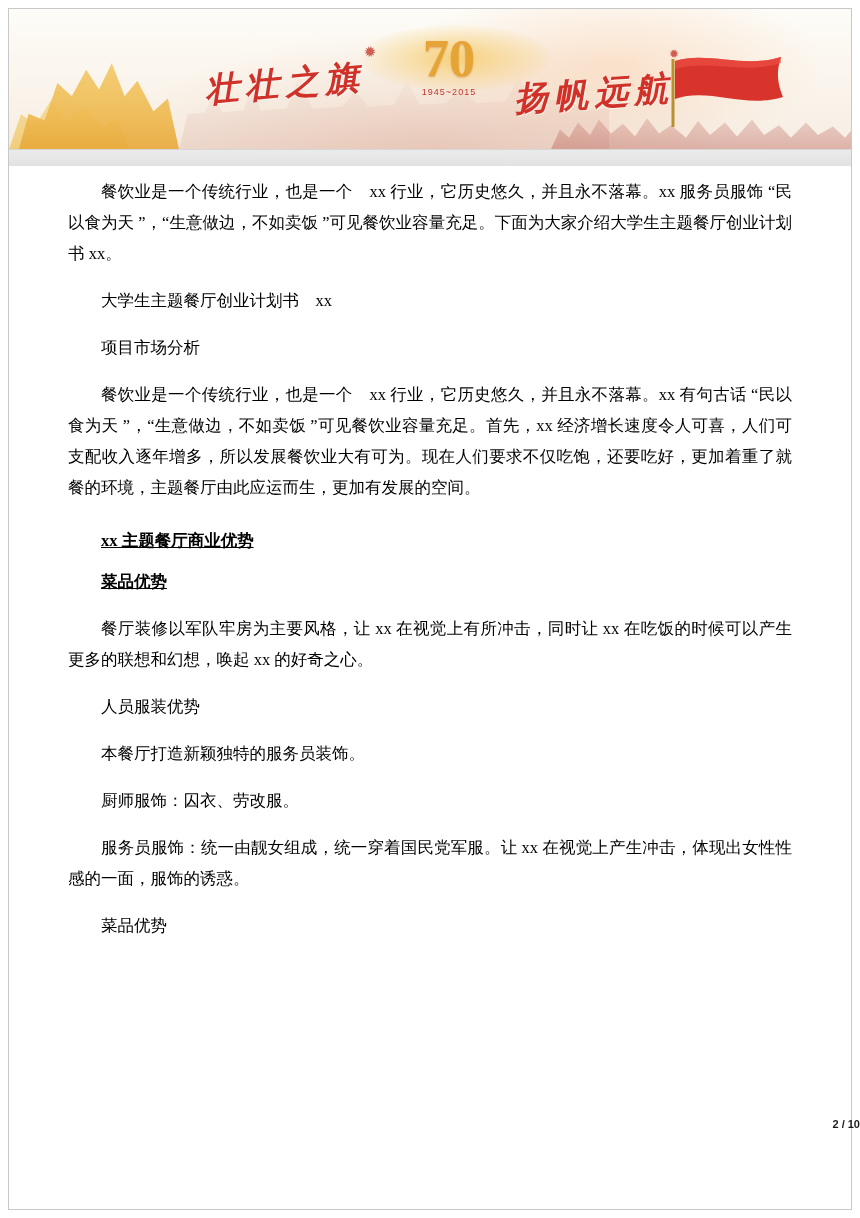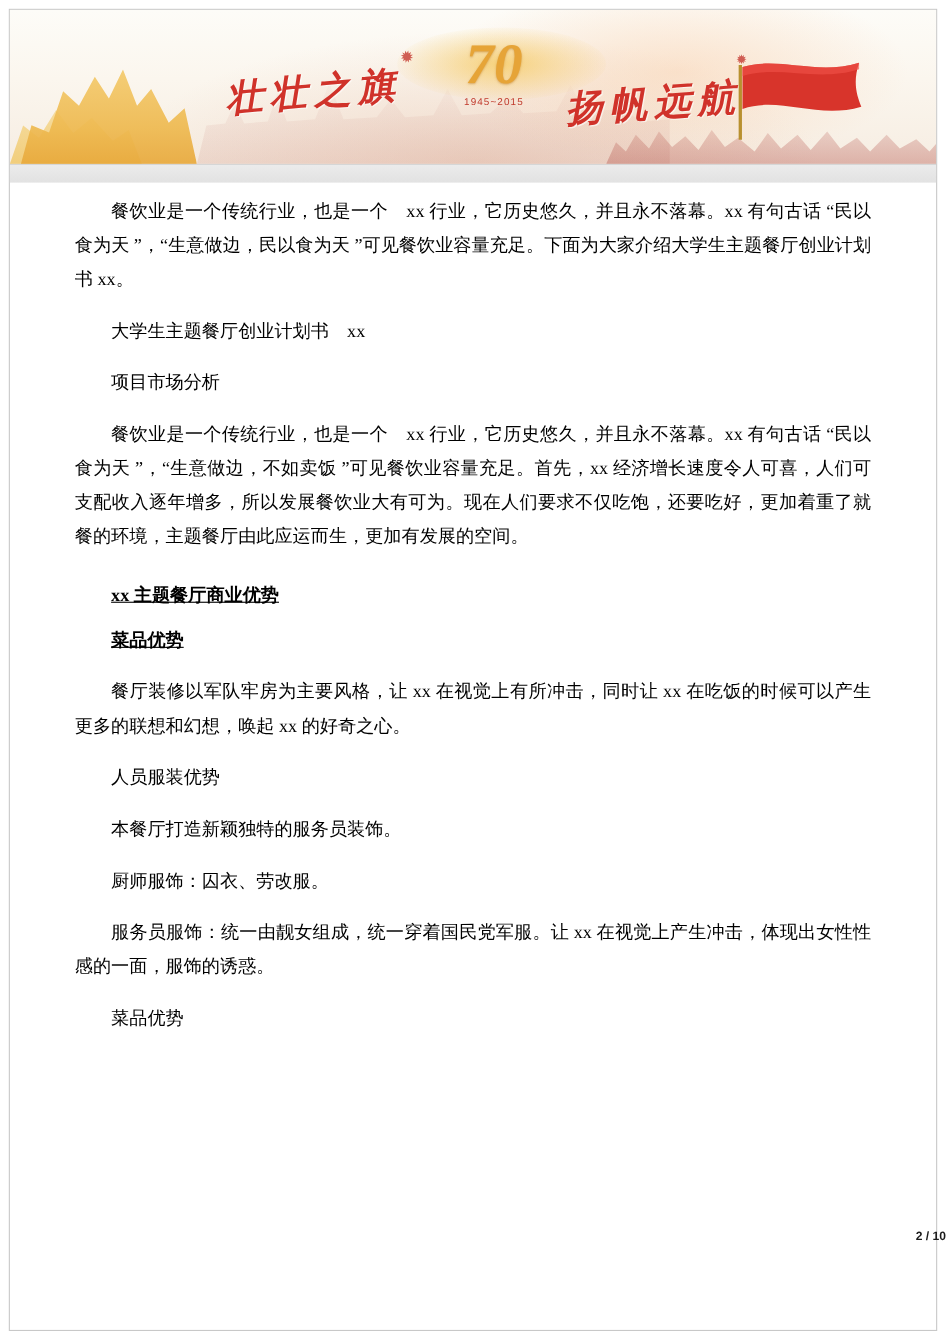--- a/index.html
+++ b/index.html
@@ -132,21 +132,20 @@
     width: 96px;
     height: 74px;
     text-align: center;
   }
   .banner-70 .num {
     font-family: "Liberation Serif", serif;
     font-size: 52px;
     line-height: 52px;
     font-weight: bold;
     color: #e6a437;
-    font-style: italic;
     text-shadow: 0 1px 2px rgba(190,120,30,0.55);
   }
   .banner-70 .years {
     font-family: "Liberation Sans", sans-serif;
     font-size: 9px;
     color: #c0392b;
     letter-spacing: 1px;
     margin-top: 2px;
   }
   .banner-ribbon {
@@ -255,21 +254,21 @@
     <svg class="banner-flag" viewBox="0 0 126 78">
       <path d="M10 6 L10 74" stroke="#b8902f" stroke-width="3" fill="none"></path>
       <path d="M12 8 C 45 -2, 80 16, 118 4 C 112 22, 116 34, 120 44 C 80 56, 46 34, 12 46 Z" fill="#d8342b"></path>
       <path d="M12 8 C 45 -2, 80 16, 118 4 L 118 10 C 80 22, 46 6, 12 16 Z" fill="#ef5046" opacity="0.65"></path>
     </svg>
   </div>
   <div class="banner-bottom-strip"></div>
 
   <div class="doc">
 
-    <p class="para indent">餐饮业是一个传统行业，也是一个　xx 行业，它历史悠久，并且永不落幕。xx 有句古话 “民以食为天 ”，“生意做边，民以食为天 ”可见餐饮业容量充足。下面为大家介绍大学生主题餐厅创业计划书 xx。</p>
+    <p class="para indent">餐饮业是一个传统行业，也是一个　xx 行业，它历史悠久，并且永不落幕。xx 服务员服饰 “民以食为天 ”，“生意做边，不如卖饭 ”可见餐饮业容量充足。下面为大家介绍大学生主题餐厅创业计划书 xx。</p>
 
     <p class="para indent">大学生主题餐厅创业计划书　xx</p>
 
     <p class="para indent">项目市场分析</p>
 
     <p class="para indent">餐饮业是一个传统行业，也是一个　xx 行业，它历史悠久，并且永不落幕。xx 有句古话 “民以食为天 ”，“生意做边，不如卖饭 ”可见餐饮业容量充足。首先，xx 经济增长速度令人可喜，人们可支配收入逐年增多，所以发展餐饮业大有可为。现在人们要求不仅吃饱，还要吃好，更加着重了就餐的环境，主题餐厅由此应运而生，更加有发展的空间。</p>
 
     <p class="para indent bold tight gap-top">xx 主题餐厅商业优势</p>
 
     <p class="para indent bold">菜品优势</p>

